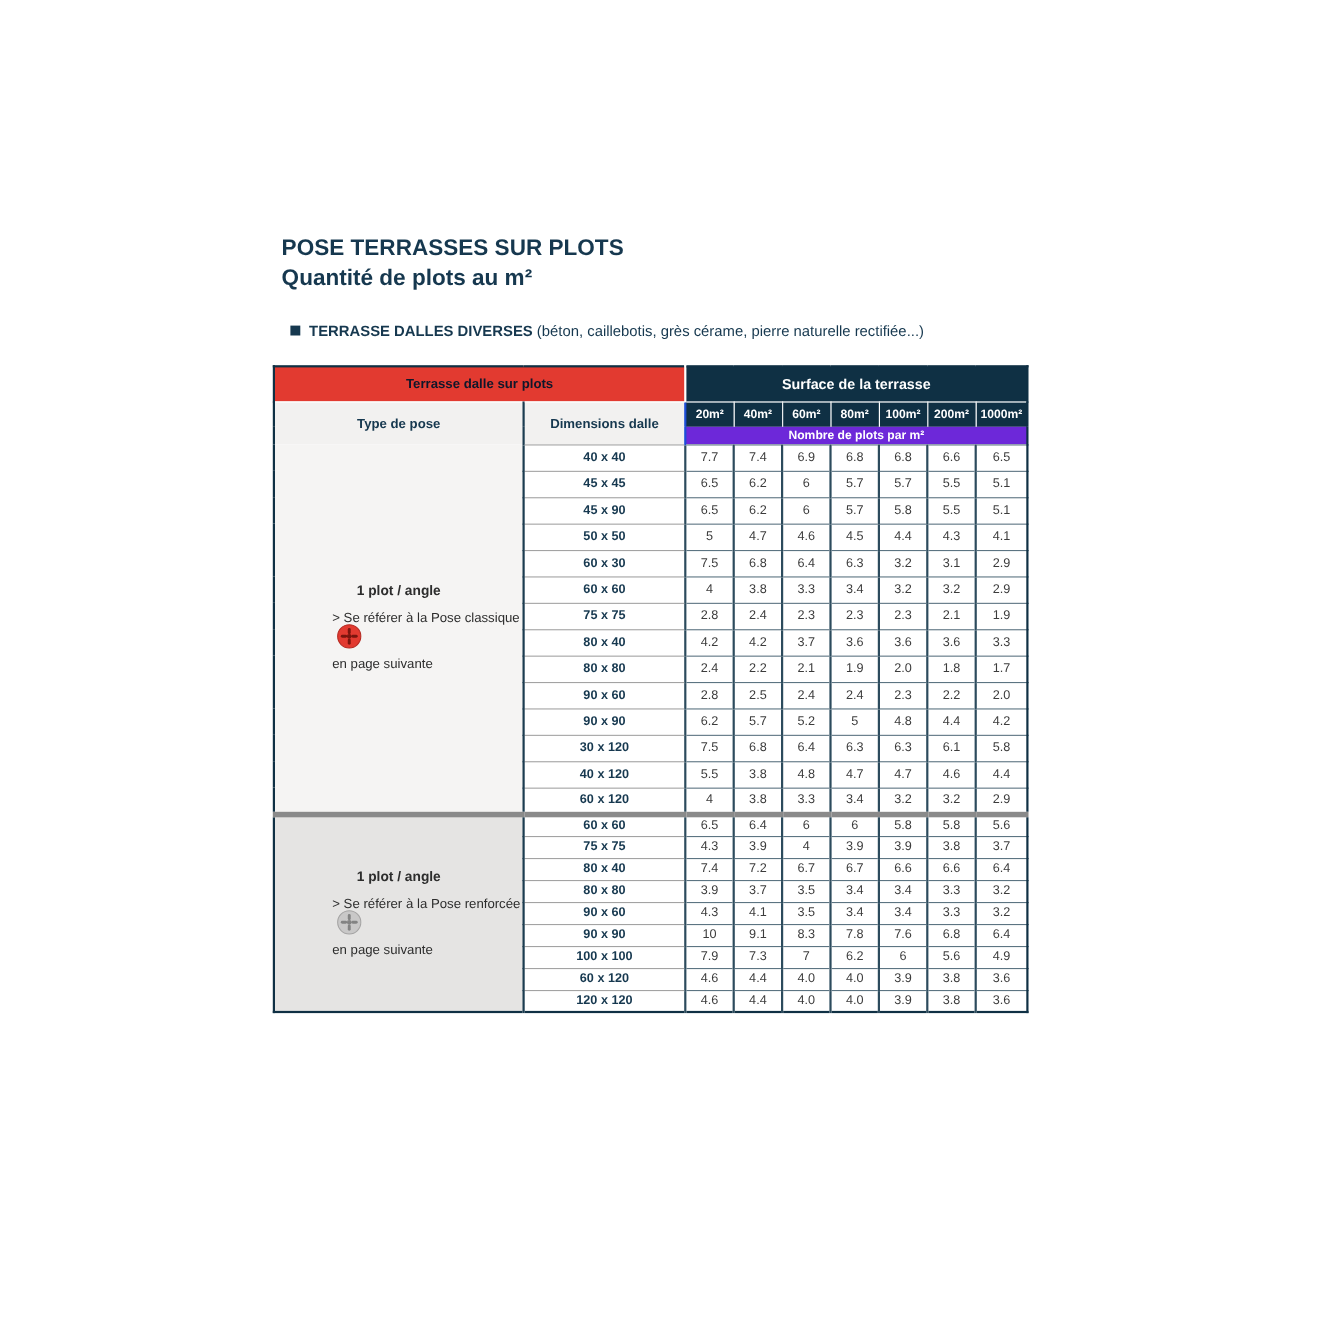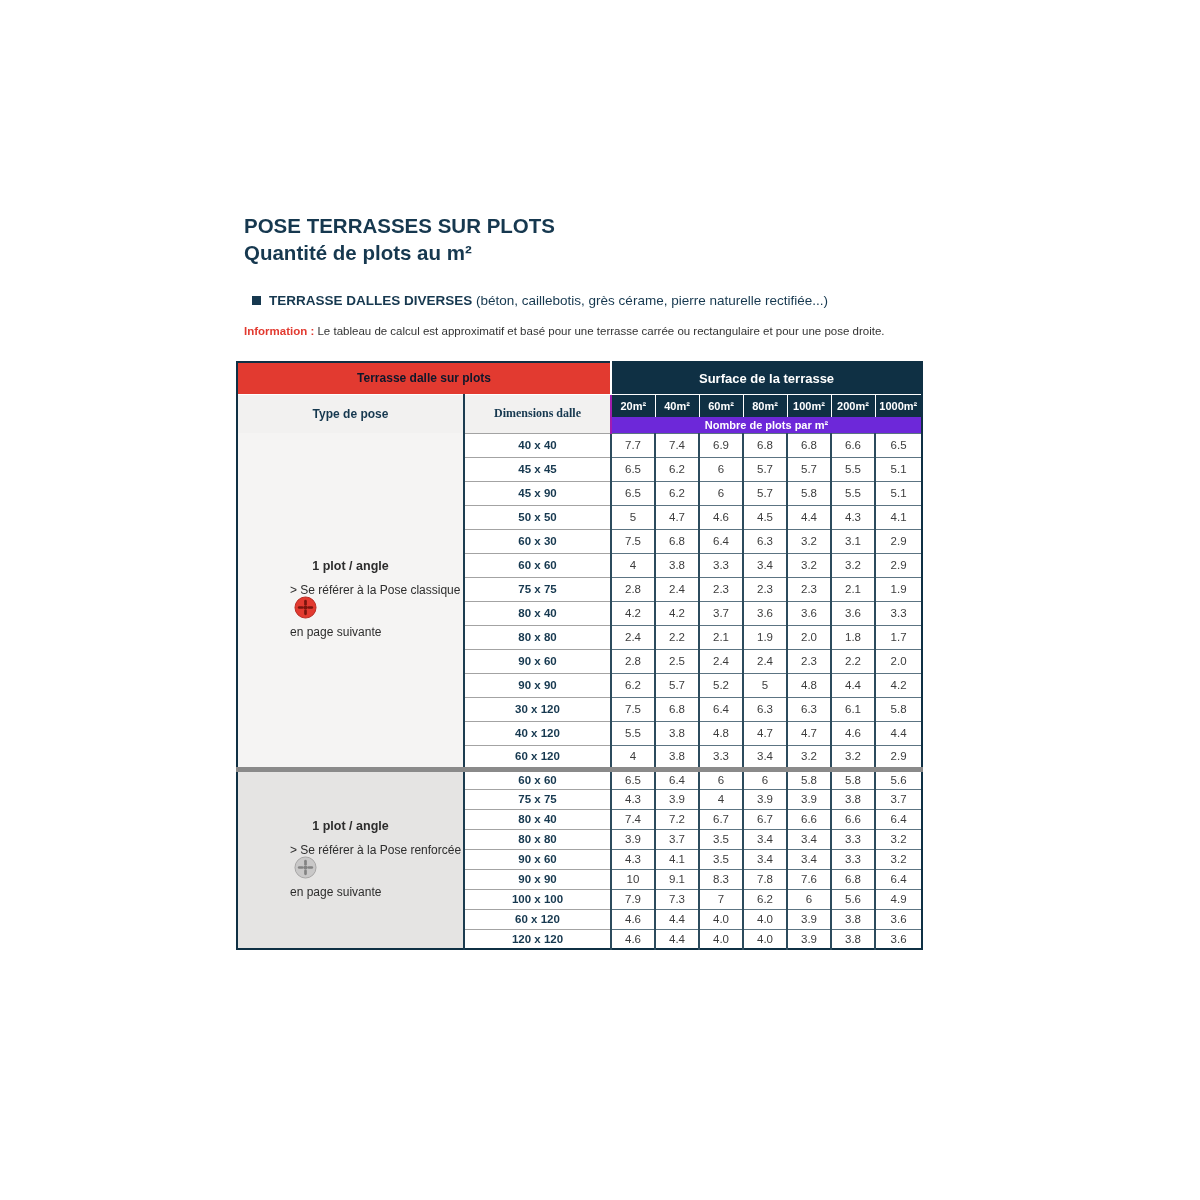--- a/index.html
+++ b/index.html
@@ -1,37 +1,37 @@
 <!DOCTYPE html>
 <html><head>
 <meta charset="utf-8">
 <style>
   * { margin: 0; padding: 0; box-sizing: border-box; }
   html, body { width: 1200px; height: 1200px; background: #ffffff; }
   body { font-family: "Liberation Sans", sans-serif; position: relative; }
 
-  .content { position: absolute; left: 236px; top: 212px; width: 685px; }
+  .content { position: absolute; left: 248px; top: 212px; width: 685px; }
 
   .page-title { margin-left: 8px; color: #16384f; font-size: 20.5px; font-weight: 700; line-height: 27px; }
 
   .section-heading { margin: 27px 0 0 16px; color: #16384f; font-size: 13.5px; }
   .section-heading .bullet { display: inline-block; width: 9px; height: 9px; background: #16384f; margin-right: 8px; }
   .section-heading .bold { font-weight: 700; }
 
   .info-line { margin: 17px 0 0 8px; font-size: 11.5px; color: #333333; }
   .info-line .info-label { color: #e23a30; font-weight: 700; }
 
   table.plots { margin-top: 24px; width: 685px; border-collapse: collapse; table-layout: fixed; border: 2px solid #0f3044; }
 
   thead th { font-weight: 700; }
   th.group-left { background: #e23a30; color: #0f172a; font-size: 12px; height: 32px; border-bottom: 1px solid #ffffff; }
   th.group-right { background: #0f3044; color: #ffffff; font-size: 13px; height: 32px; border-left: 2px solid #ffffff; border-bottom: 1px solid #ffffff; margin-top: 32px; }
   th.type-h, th.dim-h { background: #f2f1f0; color: #16384f; font-size: 12px; }
   th.type-h { border-right: 2px solid #1c3c50; }
-  th.dim-h { border-right: 2px solid #a21caf; font-family: Liberation Serif, serif; }
+  th.dim-h { border-right: 2px solid #1d4ed8; }
   th.m2 { background: #0f3044; color: #ffffff; font-size: 11px; height: 23px; border-left: 1px solid #ffffff; }
   th.sub { background: #6d28d9; color: #ffffff; font-size: 11px; height: 16px; font-weight: 700; }
 
   tbody td { text-align: center; vertical-align: middle; }
   tr.sec0 td { height: 24px; }
   tr.sec1 td { height: 20px; }
 
   td.type-cell { border-right: 2px solid #1c3c50; vertical-align: middle; text-align: left; }
   td.type-cell.bg0 { background: #f5f4f3; }
   td.type-cell.bg1 { background: #e5e4e3; }
@@ -53,23 +53,20 @@
 
   <h1 class="page-title">
     <span>POSE TERRASSES SUR PLOTS</span><br>
     <span>Quantité de plots au m²</span>
   </h1>
 
   <div class="section-heading">
     <span class="bullet"></span><span class="bold">TERRASSE DALLES DIVERSES</span><span> (béton, caillebotis, grès cérame, pierre naturelle rectifiée...)</span>
   </div>
 
-  <div class="info-line">
-    <span class="info-label">Information :</span><span> Le tableau de calcul est approximatif et basé pour une terrasse carrée ou rectangulaire et pour une pose droite.</span>
-  </div>
 
   <table class="plots">
     <colgroup>
       <col style="width:227px">
         <col style="width:147px">
       <col style="width:44px">
         <col style="width:44px">
         <col style="width:44px">
       <col style="width:44px">
         <col style="width:44px">

